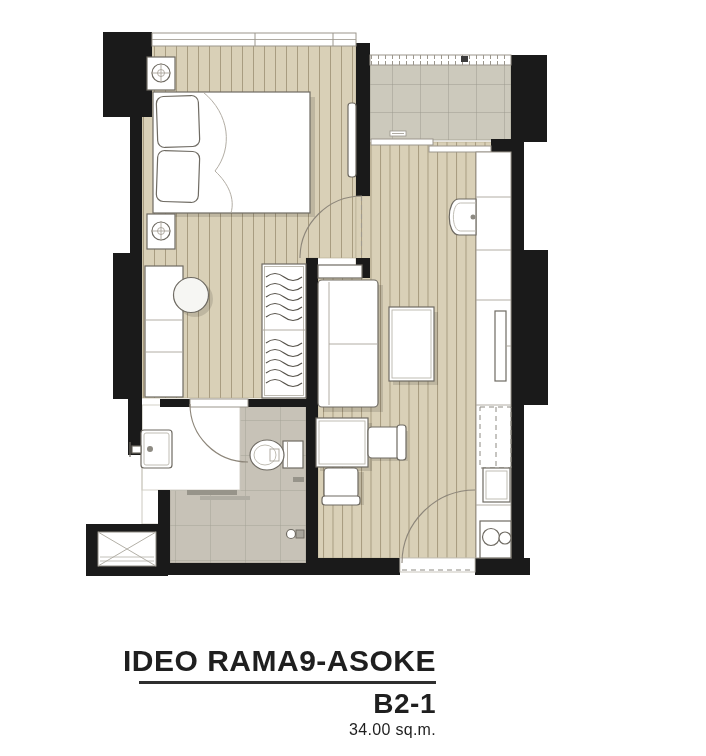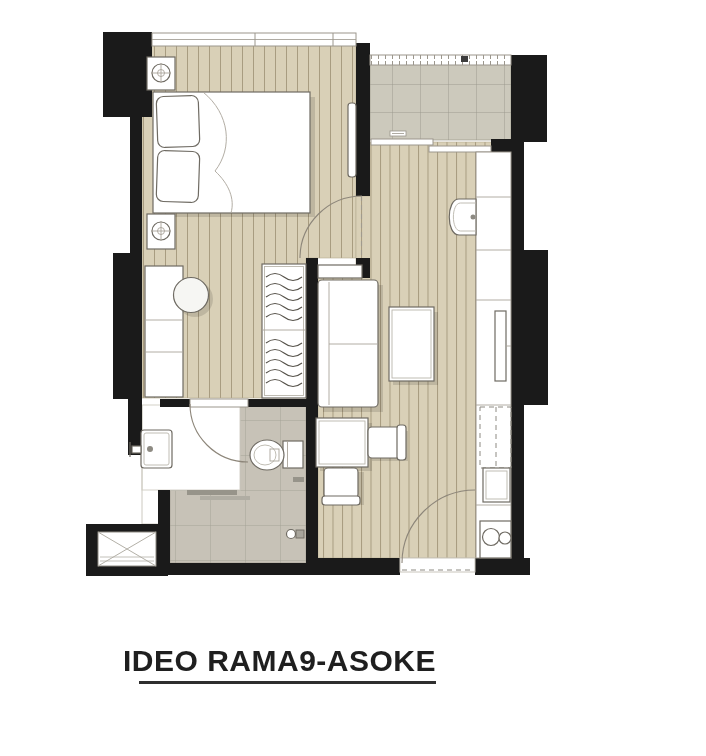--- a/index.html
+++ b/index.html
@@ -279,15 +279,17 @@
   <g>
     <rect x="98" y="532" width="58" height="34" fill="#ffffff" stroke="#8d8a82" stroke-width="1"></rect>
     <path d="M98 532 L156 566 M156 532 L98 566" stroke="#b3b0a7" stroke-width="1" fill="none"></path>
     <path d="M100 557 H154 M100 561 H154" stroke="#b3b0a7" stroke-width=".8" fill="none"></path>
   </g>
 </svg>
 
 <div class="caption">
   <div class="project">IDEO RAMA9-ASOKE</div>
   <div class="rule"></div>
+  <div class="unit">B2-1</div>
+  <div class="area">34.00 sq.m.</div>
 </div>
 
 </div>
 
 </body></html>

